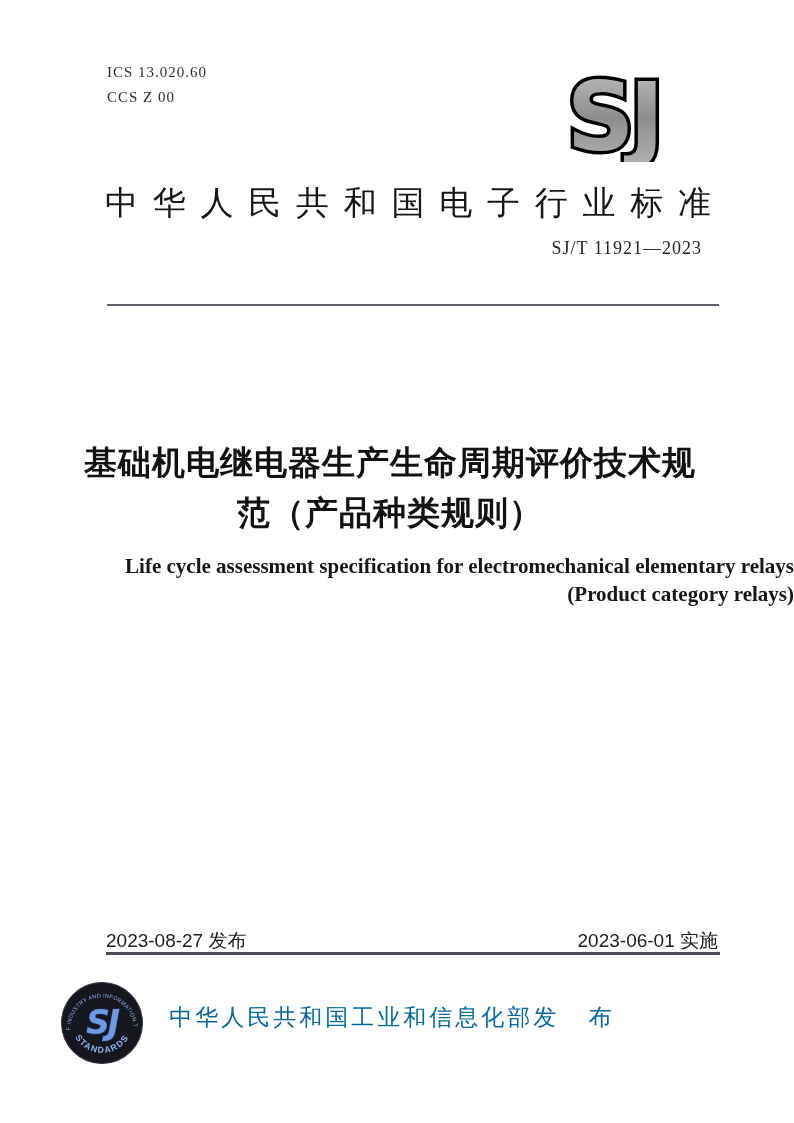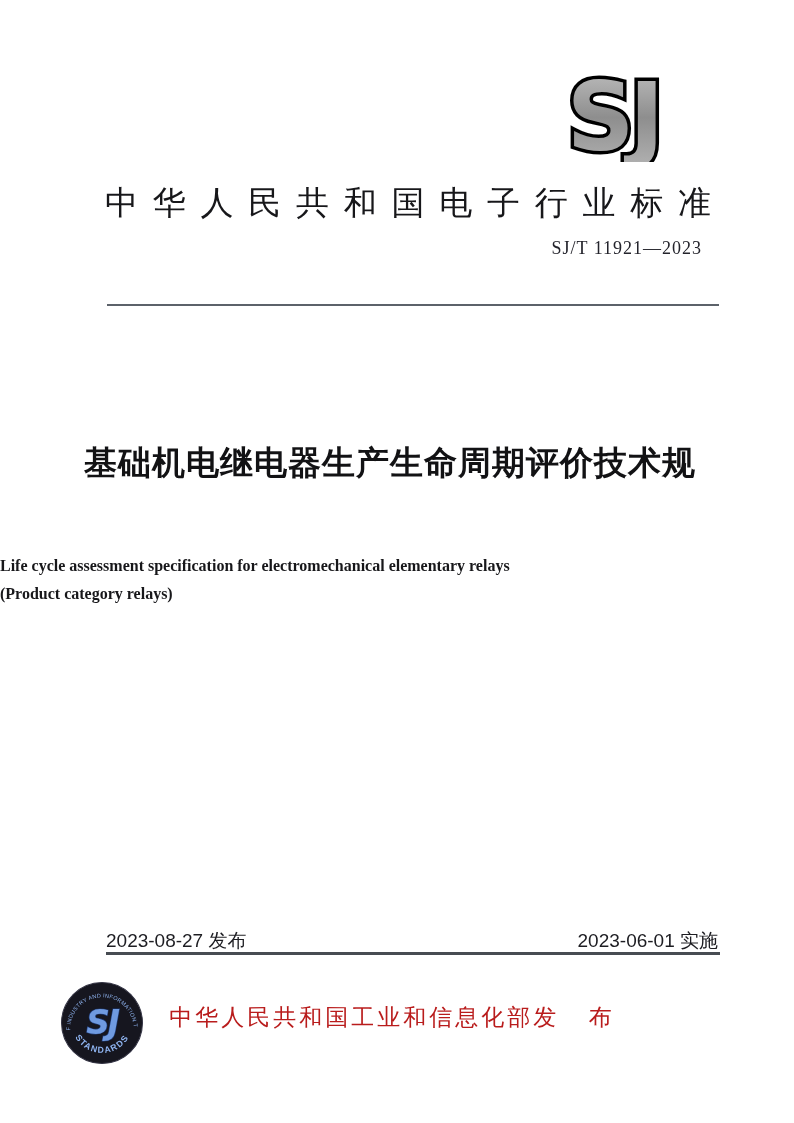--- a/index.html
+++ b/index.html
@@ -46,23 +46,23 @@
   .doc-title {
     position:absolute; left:0; top:438px; width:780px;
     text-align:center;
     font-size:33px; font-weight:bold; line-height:50px;
     letter-spacing:1px; color:#121214;
   }
 
   
   .doc-title-en {
     position:absolute; left:0; top:552px; width:794px;
-    text-align:left;
+    text-align:right;
     font-family:"Liberation Serif", serif;
-    font-size:16px; font-weight:bold; line-height:28px;
+    font-size:21px; font-weight:bold; line-height:28px;
     color:#17171a;
   }
 
   
   .dates-row {
     position:absolute; left:106px; top:928px; width:612px;
     display:flex; justify-content:space-between;
     font-size:19px; color:#1d1d22;
   }
   .rule-bottom {
@@ -70,30 +70,34 @@
     background:#474c52;
   }
 
   
   .ministry-badge { position:absolute; left:61px; top:982px; width:82px; height:82px; }
 
   
   .publisher-row {
     position:absolute; left:0; top:1002px; width:794px;
     display:flex; justify-content:center; align-items:baseline;
-    font-size:23px; color:#b91c1c;
+    font-size:23px; color:#0369a1;
   }
   .publisher-name { letter-spacing:3px; }
   .publish-label  { letter-spacing:13px; white-space:nowrap; }
 </style>
 </head>
 <body>
 
 <div class="page">
 
+  <div class="ics-block">
+    <div>ICS 13.020.60</div>
+    <div>CCS Z 00</div>
+  </div>
 
   <div class="sj-logo">
     <svg width="130" height="96" viewBox="0 0 130 96" xmlns="http://www.w3.org/2000/svg">
       <defs>
         <linearGradient id="metal" x1="0" y1="0" x2="0" y2="1">
           <stop offset="0" stop-color="#c2c2c2"></stop>
           <stop offset="0.5" stop-color="#8e8e8e"></stop>
           <stop offset="1" stop-color="#b5b5b5"></stop>
         </linearGradient>
       </defs>
@@ -116,20 +120,21 @@
       <span>标</span>
       <span>准</span>
     </div>
 
   <div class="std-number">SJ/T 11921—2023</div>
 
   <div class="rule-top"></div>
 
   <div class="doc-title">
     <div>基础机电继电器生产生命周期评价技术规</div>
+    <div>范（产品种类规则）</div>
   </div>
 
   <div class="doc-title-en">
     <div>Life cycle assessment specification for electromechanical elementary relays</div>
     <div>(Product category relays)</div>
   </div>
 
   <div class="dates-row">
     <span>2023-08-27 发布</span>
     <span>2023-06-01 实施</span>

